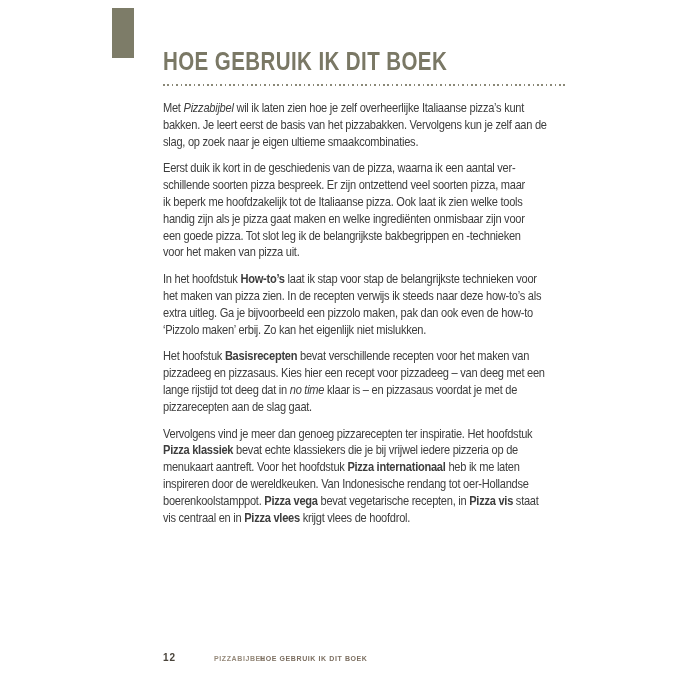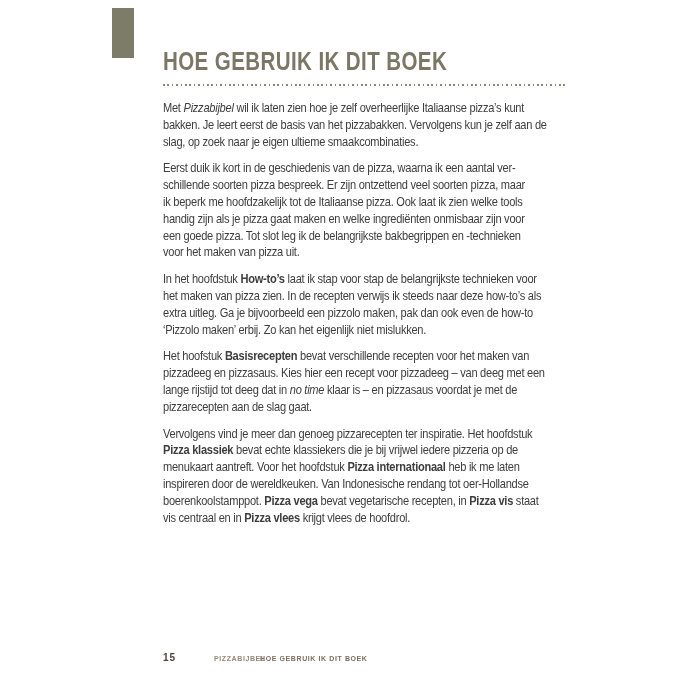--- a/index.html
+++ b/index.html
@@ -127,16 +127,16 @@
       </div>
       <div class="para">
         <div class="line"><span>Vervolgens vind je meer dan genoeg pizzarecepten ter inspiratie. Het hoofdstuk</span></div>
         <div class="line"><span class="b">Pizza klassiek</span><span> bevat echte klassiekers die je bij vrijwel iedere pizzeria op de</span></div>
         <div class="line"><span>menukaart aantreft. Voor het hoofdstuk </span><span class="b">Pizza internationaal</span><span> heb ik me laten</span></div>
         <div class="line"><span>inspireren door de wereldkeuken. Van Indonesische rendang tot oer-Hollandse</span></div>
         <div class="line"><span>boerenkoolstamppot. </span><span class="b">Pizza vega</span><span> bevat vegetarische recepten, in </span><span class="b">Pizza vis</span><span> staat</span></div>
         <div class="line"><span>vis centraal en in </span><span class="b">Pizza vlees</span><span> krijgt vlees de hoofdrol.</span></div>
       </div>
     </div>
-  <span class="footer-num">15</span>
+  <span class="footer-num">12</span>
   <span class="footer-book">PIZZABIJBEL</span>
   <span class="footer-chapter">HOE GEBRUIK IK DIT BOEK</span>
 </div>
 
 </body></html>

